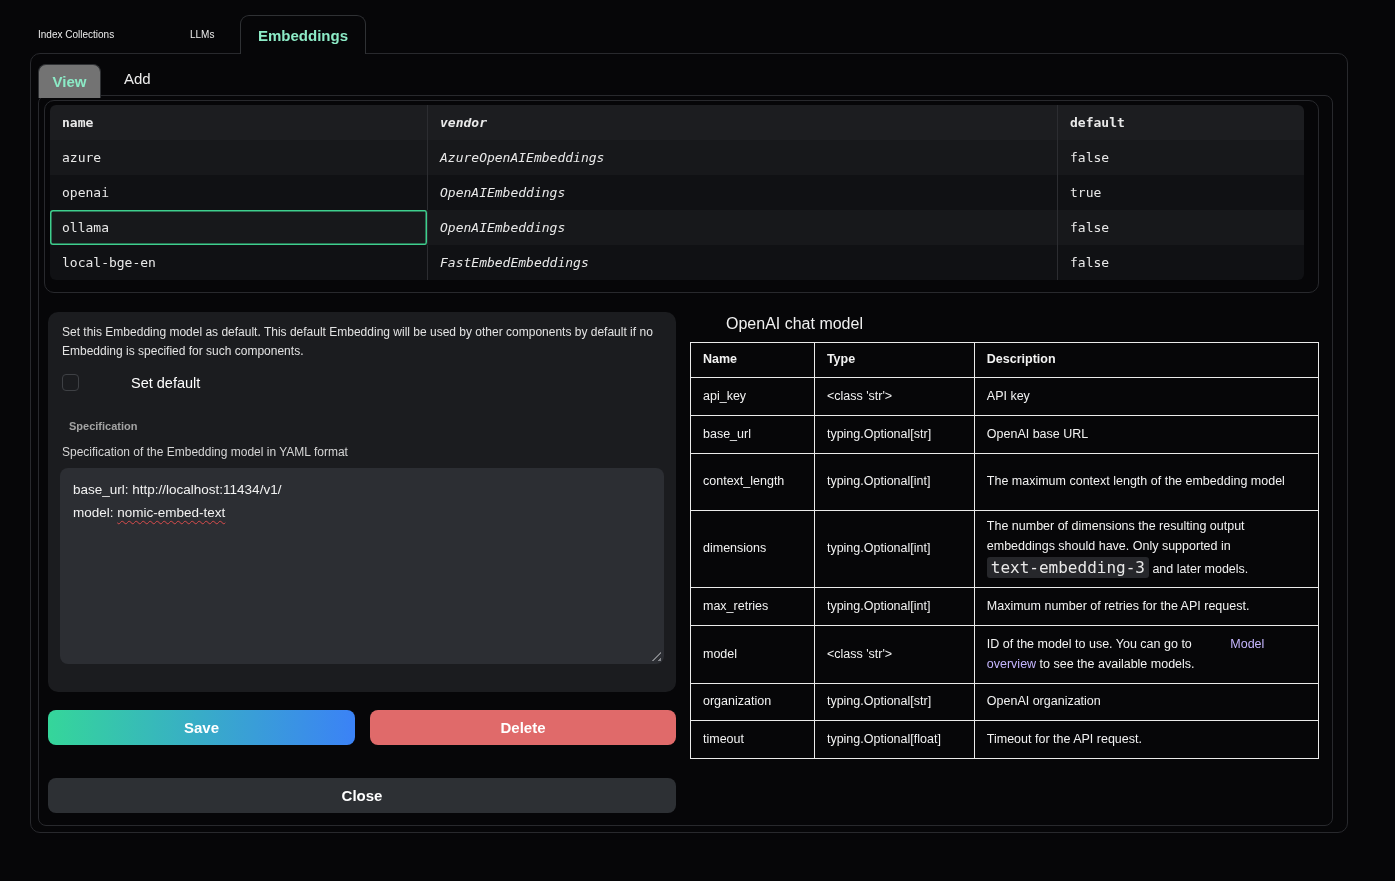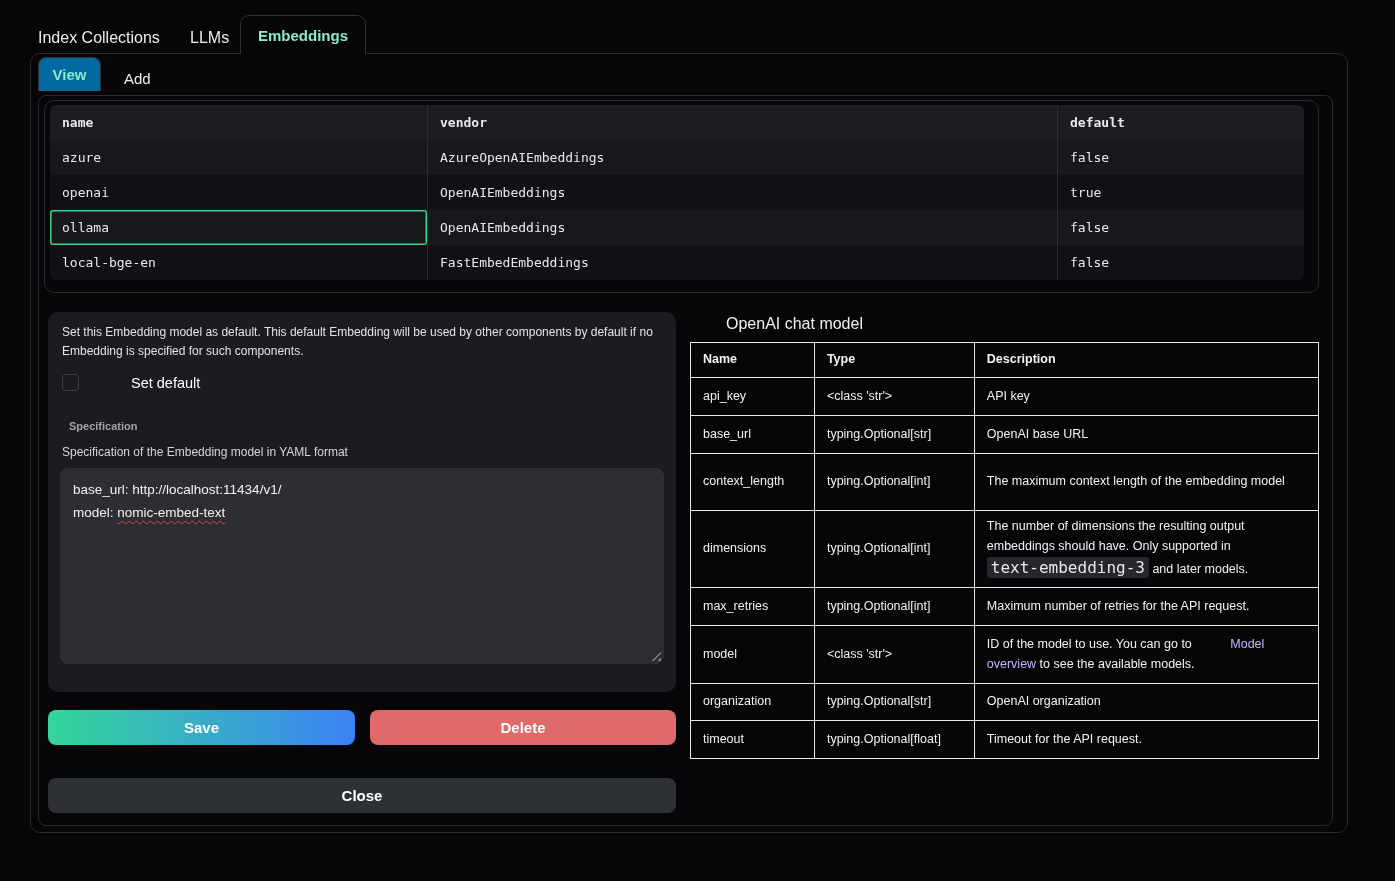--- a/index.html
+++ b/index.html
@@ -8,21 +8,21 @@
     width: 1395px; height: 881px;
     font-family: "Liberation Sans", sans-serif;
     color: #ececec;
     position: relative;
     overflow: hidden;
   }
   .abs { position: absolute; }
 
   
   .main-tab-label {
-    font-size: 16px; color: #ececec; cursor: default; white-space: nowrap;
+    font-size: 10px; color: #ececec; cursor: default; white-space: nowrap;
   }
   .tab-embeddings {
     left: 240px; top: 15px; width: 126px; height: 39px;
     border: 1px solid #2f3134; border-bottom: none;
     border-radius: 9px 9px 0 0;
     background: #060608; z-index: 3;
     display: flex; align-items: center; justify-content: center;
     font-size: 15px; font-weight: 700; color: #8ceac6;
   }
 
@@ -31,24 +31,24 @@
     left: 30px; top: 53px; width: 1318px; height: 780px;
     border: 1px solid #28292d; border-radius: 10px;
     background: #060608; z-index: 1;
   }
   .inner-panel {
     left: 38px; top: 95px; width: 1295px; height: 731px;
     border: 1px solid #28292d; border-radius: 8px;
     background: #060608; z-index: 2;
   }
   .view-tab {
-    left: 38px; top: 57px; width: 63px; height: 34px;
+    left: 38px; top: 64px; width: 63px; height: 34px;
     border: 1px solid #2f3134; border-bottom: none;
     border-radius: 8px 8px 0 0;
-    background: #0369a1; z-index: 4;
+    background: #737373; z-index: 4;
     display: flex; align-items: center; justify-content: center;
     font-size: 15px; font-weight: 700; color: #8ceac6;
   }
   .add-tab {
     left: 118px; top: 62px; height: 33px; padding: 0 6px;
     display: flex; align-items: center;
     font-size: 15px; color: #ececec; z-index: 4;
   }
 
   
@@ -63,21 +63,21 @@
   }
   .emb-row { display: flex; height: 35px; }
   .emb-row.hdr { background: #1c1d20; font-weight: 700; }
   .emb-row.odd { background: #17181b; }
   .emb-row.even { background: #101114; }
   .emb-cell {
     display: flex; align-items: center; padding: 0 12px;
     border-right: 1px solid #2c2d31; overflow: hidden; white-space: nowrap;
   }
   .emb-cell:last-child { border-right: none; }
-  .c-name { width: 378px; } .c-vendor { width: 630px; } .c-default { width: 246px; }
+  .c-name { width: 378px; } .c-vendor { width: 630px; font-style: italic; } .c-default { width: 246px; }
   .emb-cell.selected {
     box-shadow: inset 0 0 0 1.5px #3ecf8e; border-radius: 3px;
   }
 
   
   .left-card {
     left: 48px; top: 312px; width: 628px; height: 380px;
     background: #1b1c1f; border-radius: 10px; z-index: 5;
     padding: 11px 14px;
   }

